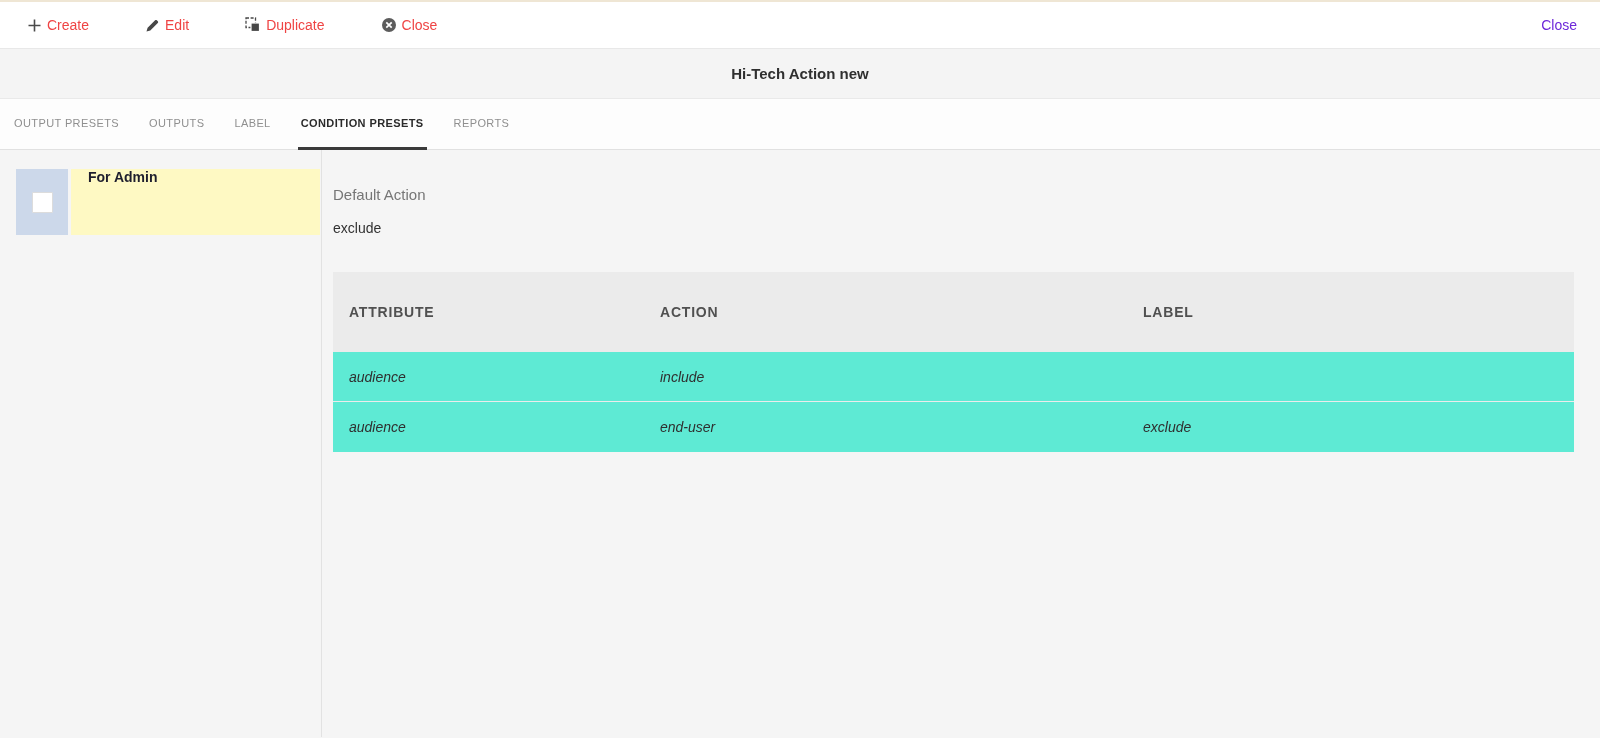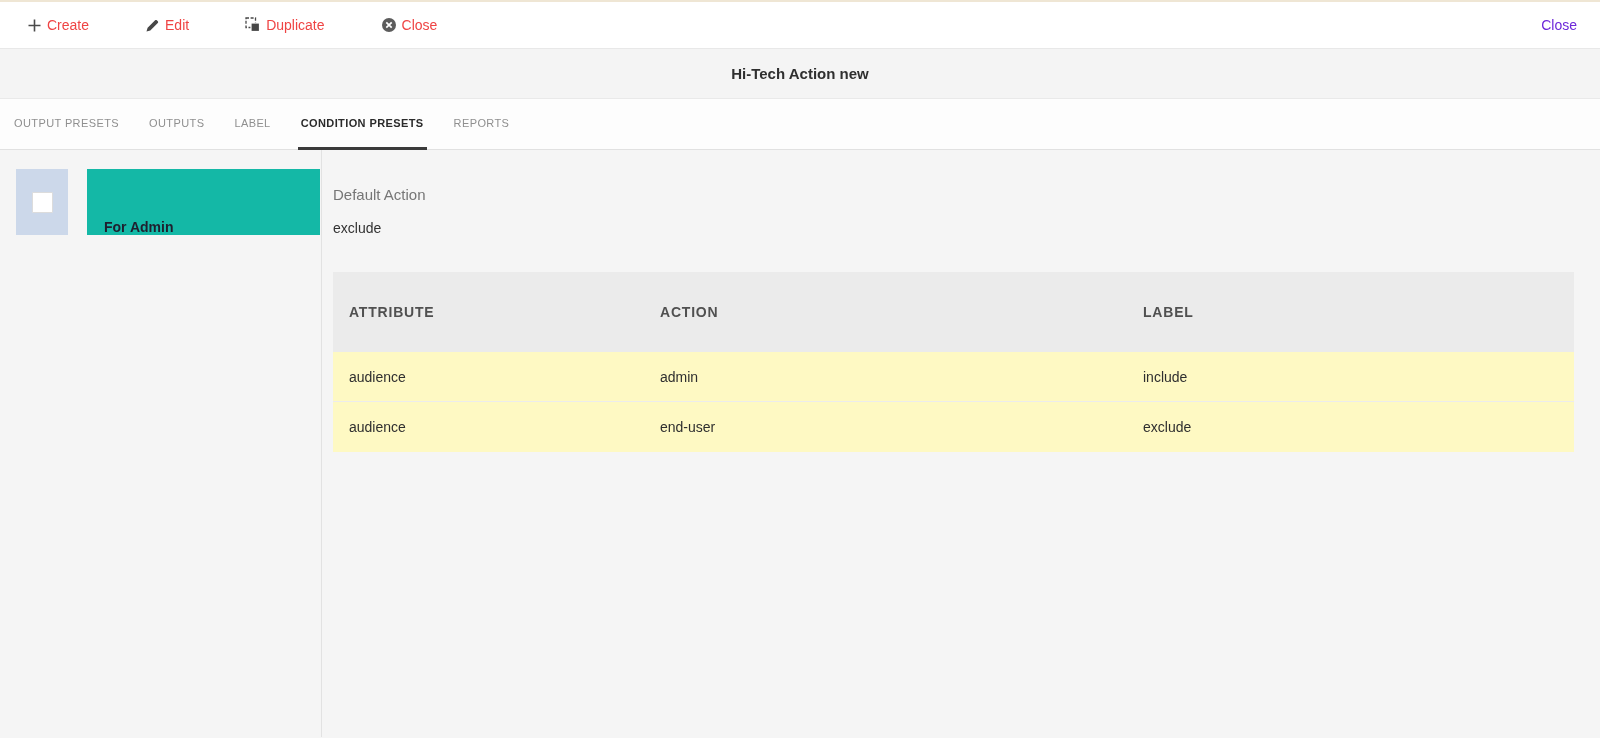--- a/index.html
+++ b/index.html
@@ -110,25 +110,24 @@
   }
   .checkbox {
     width: 21px;
     height: 21px;
     background: #ffffff;
     border: 1px solid #dcdcdc;
     border-radius: 1px;
   }
   .preset-label-cell {
     flex: 1;
-    background: #14b8a6;
-    display: flex;
-    align-items: flex-end;
+    background: #fef9c3;
+    display: flex;
+    align-items: flex-start;
     padding-left: 17px;
-    margin-left: 16px;
   }
   .preset-label {
     font-size: 14px;
     font-weight: bold;
     color: #1f1f2e;
   }
 
   .main {
     flex: 1;
     padding: 36px 0 0 11px;
@@ -156,23 +155,24 @@
     background: #ebebeb;
     height: 80px;
   }
   .t-head .t-cell {
     font-size: 14px;
     font-weight: bold;
     letter-spacing: 0.8px;
     color: #505050;
   }
   .t-body-row {
-    background: #fef9c3;
+    background: #5eead4;
     height: 50px;
     border-bottom: 1px solid #ececec;
+    font-style: italic;
   }
   .t-body-row:last-child { border-bottom: none; }
   .t-cell {
     display: flex;
     align-items: center;
     padding-left: 16px;
     font-size: 14px;
     color: #2f2f2f;
   }
 </style>
@@ -248,21 +248,20 @@
     <div class="field-value">exclude</div>
 
     <div class="cond-table">
       <div class="t-row t-head">
         <div class="t-cell">ATTRIBUTE</div>
         <div class="t-cell">ACTION</div>
         <div class="t-cell">LABEL</div>
       </div>
       <div class="t-row t-body-row">
         <div class="t-cell">audience</div>
-        <div class="t-cell">admin</div>
         <div class="t-cell">include</div>
       </div>
       <div class="t-row t-body-row">
         <div class="t-cell">audience</div>
         <div class="t-cell">end-user</div>
         <div class="t-cell">exclude</div>
       </div>
     </div>
   </div>
 

